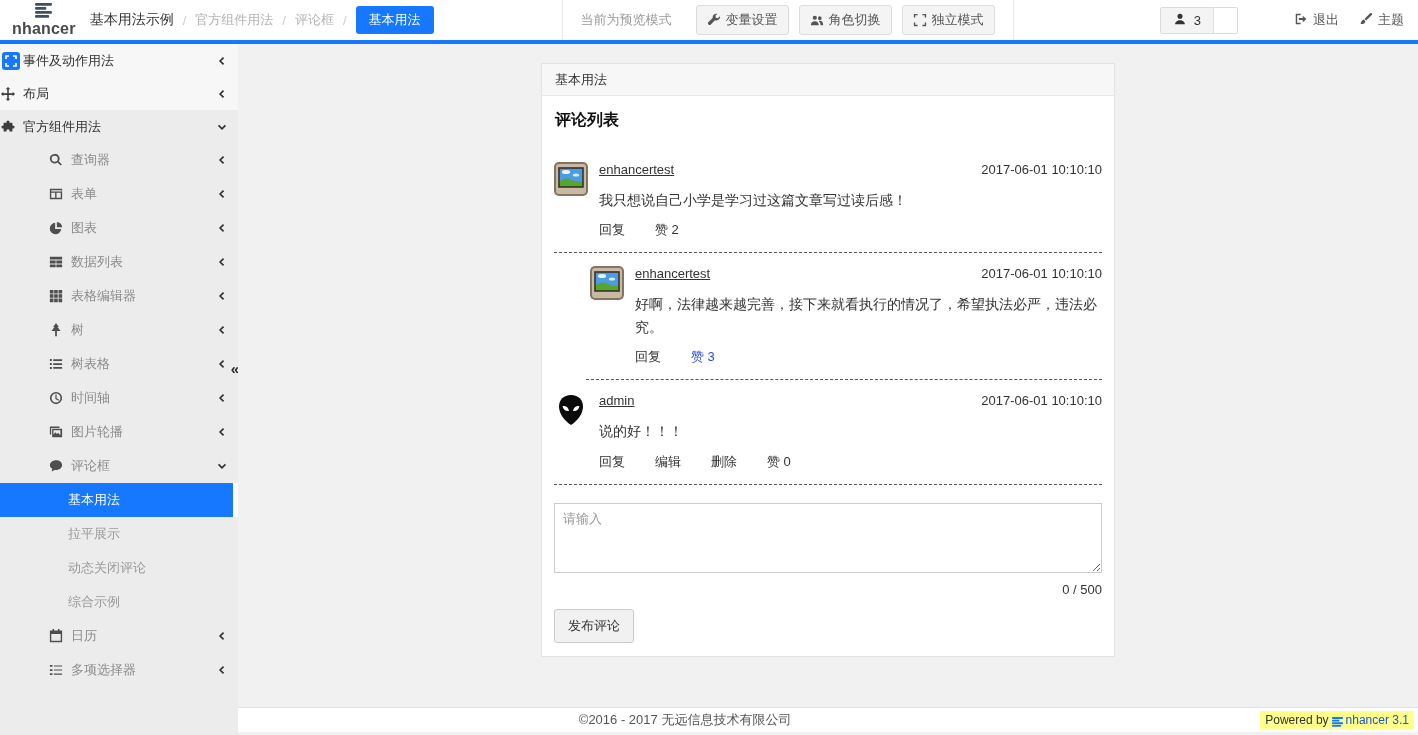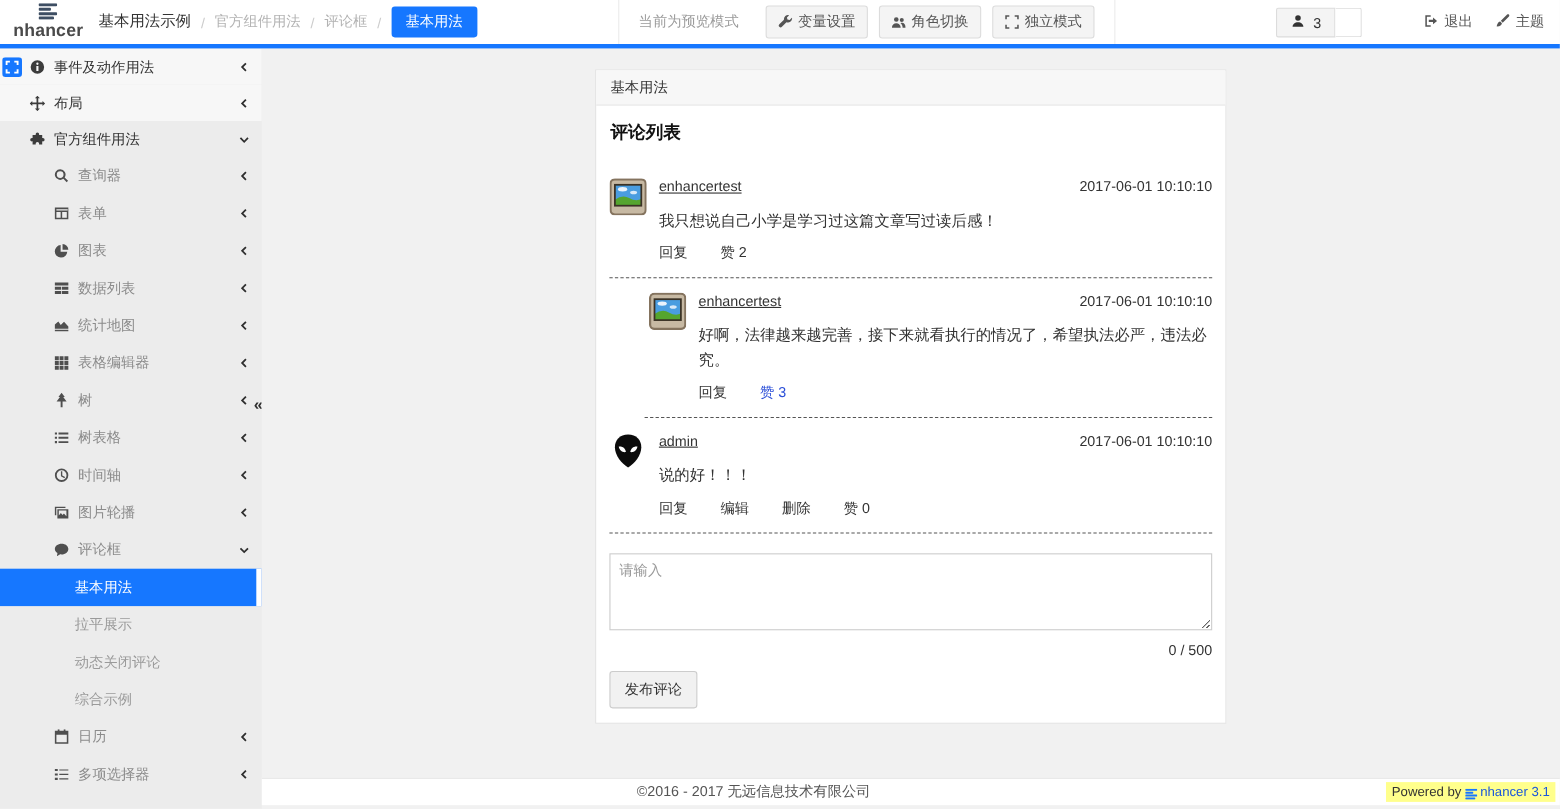--- a/index.html
+++ b/index.html
@@ -28,21 +28,21 @@
   .user-group { display:flex; align-items:stretch; }
   .user-count-btn { display:inline-flex; align-items:center; gap:7px; background:#f4f4f4;
     border:1px solid #dcdcdc; border-radius:2px 0 0 2px; padding:4px 12px; font-size:13px; color:#333; cursor:pointer; }
   .user-extra-btn { width:24px; background:#fff; border:1px solid #dcdcdc; border-left:none; border-radius:0 2px 2px 0; cursor:pointer; }
   .nav-link { display:inline-flex; align-items:center; gap:5px; font-size:13px; color:#555; cursor:pointer; }
   .nav-link.logout { margin-left:56px; }
   .nav-link.theme { margin-left:20px; }
 
   
   .sidebar { position:absolute; left:0; top:44px; width:238px; height:691px; background:#ececec; overflow:hidden; }
-  .side-row { position:relative; height:34px; display:flex; align-items:center; padding-left:26px; cursor:pointer; }
+  .side-row { position:relative; height:34px; display:flex; align-items:center; cursor:pointer; }
   .side-row.light { background:#f7f7f7; }
   .side-row .s-ic { display:inline-flex; width:15px; justify-content:center; margin-right:8px; color:#3c3c3c; }
   .side-row.lvl1 { height:33px; }
   .side-row.lvl1 .s-label { color:#333; font-size:13px; }
   .side-row.lvl2 { padding-left:48px; }
   .side-row.lvl2 .s-ic { color:#4f4f4f; }
   .side-row.lvl2 .s-label { color:#8b8b8b; font-size:13px; }
   .side-row.lvl3 { padding-left:68px; }
   .side-row.lvl3 .s-label { color:#9a9a9a; font-size:13px; }
   .side-row.active { background:#1677ff; }
@@ -260,34 +260,20 @@
         </svg>
       </span>
     </div>
     <div class="side-row lvl2">
       <span class="s-ic">
         <svg width="14" height="14" viewBox="0 0 16 16" fill="currentColor">
           <path d="M1 2h14v3.2H1zM1 6.4h6.6v3.2H1zM8.4 6.4H15v3.2H8.4zM1 10.8h6.6V14H1zM8.4 10.8H15V14H8.4z"></path>
         </svg>
       </span>
       <span class="s-label">数据列表</span>
-      <span class="chev">
-        <svg width="10" height="10" viewBox="0 0 16 16" fill="none" stroke="currentColor" stroke-width="2.6">
-          <path d="M10.5 2.5 5 8l5.5 5.5"></path>
-        </svg>
-      </span>
-    </div>
-    <div class="side-row lvl2">
-      <span class="s-ic">
-        <svg width="14" height="14" viewBox="0 0 16 16" fill="currentColor">
-          <path d="M1 14h14v-1.6H1z"></path>
-          <path d="M1 11.4V6.8l3.6-3 2.5 3.6 3.4-3.3L15 9v2.4z"></path>
-        </svg>
-      </span>
-      <span class="s-label">统计地图</span>
       <span class="chev">
         <svg width="10" height="10" viewBox="0 0 16 16" fill="none" stroke="currentColor" stroke-width="2.6">
           <path d="M10.5 2.5 5 8l5.5 5.5"></path>
         </svg>
       </span>
     </div>
     <div class="side-row lvl2">
       <span class="s-ic">
         <svg width="14" height="14" viewBox="0 0 16 16" fill="currentColor">
           <path d="M1 1h4.1v4.1H1zM5.9 1H10v4.1H5.9zM10.9 1H15v4.1h-4.1zM1 5.9h4.1V10H1zM5.9 5.9H10V10H5.9zM10.9 5.9H15V10h-4.1zM1 10.9h4.1V15H1zM5.9 10.9H10V15H5.9zM10.9 10.9H15V15h-4.1z"></path>

